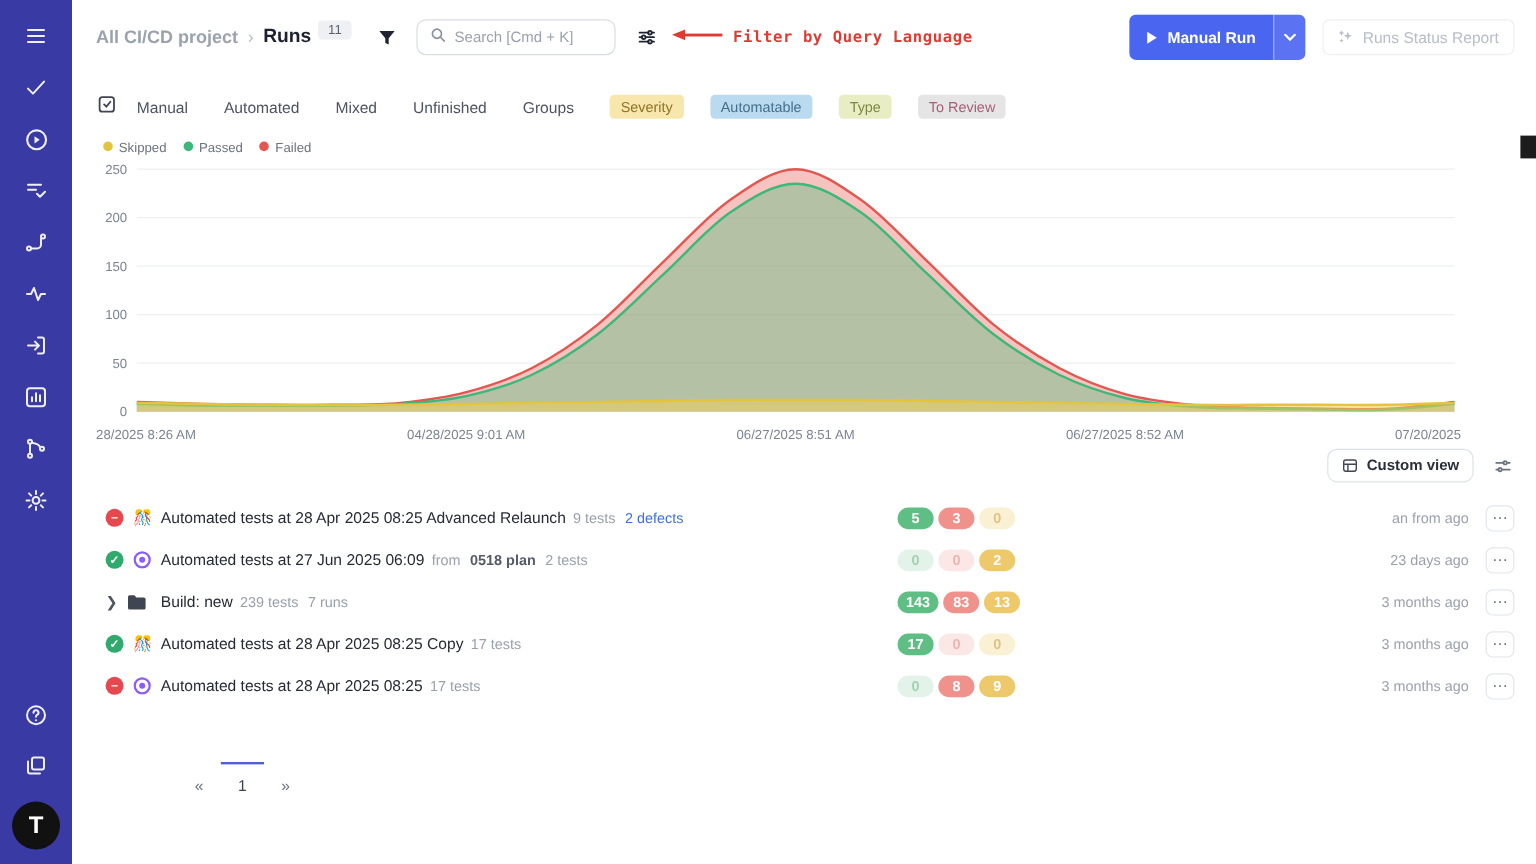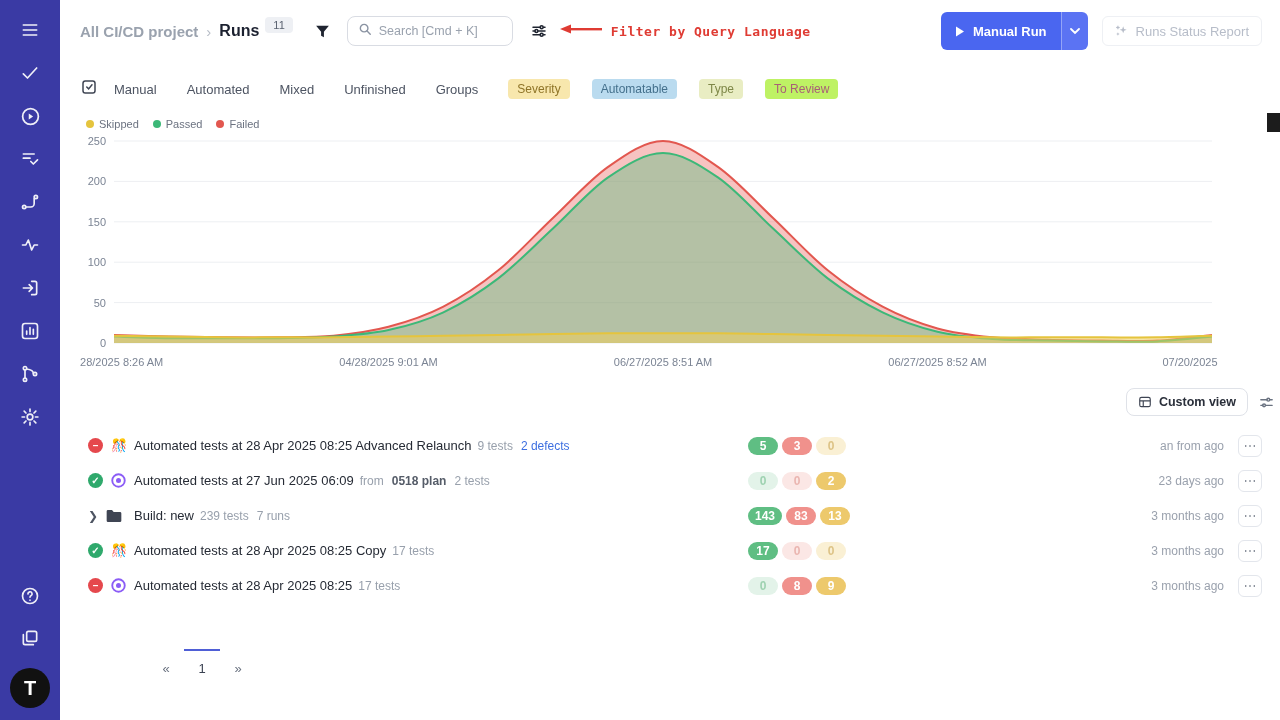--- a/index.html
+++ b/index.html
@@ -42,29 +42,29 @@
   .ghost-btn{margin-left:14px;height:30px;border:1px solid #eef0f4;border-radius:6px;background:#fff;
     color:#b7bdc9;display:flex;align-items:center;gap:7px;padding:0 12px;font-size:13px;cursor:pointer}
   
   .filter-row{display:flex;align-items:center;height:38px;padding:0 20px;margin-top:8px}
   .bulk-icon{margin-right:16px;cursor:pointer}
   .tab{color:#4d5462;font-size:13px;margin-right:30px;cursor:pointer}
   .chip{border-radius:4px;padding:3px 9px;font-size:12px;margin-right:22px;cursor:pointer}
   .chip0{background:#f8e7ad;color:#8f7427}
   .chip1{background:#badbef;color:#44708c}
   .chip2{background:#e9edc3;color:#7e8747}
-  .chip3{background:#bef264;color:#a85f77}
+  .chip3{background:#e5e5e5;color:#a85f77}
   
   .legend{display:flex;gap:14px;align-items:center;padding-left:26px;margin-top:10px}
-  .legend-item{display:flex;align-items:center;gap:5px;font-size:11px;color:#6b7280}
+  .legend-item{display:flex;align-items:flex-start;gap:5px;font-size:11px;color:#6b7280}
   .legend-dot{width:8px;height:8px;border-radius:50%}
   .chart-wrap{margin:6px 0 0 20px;width:1140px;height:238px;overflow:hidden;position:relative}
   .scroll-thumb{position:fixed;right:0;top:113px;width:13px;height:19px;background:#1c1c1c;z-index:9;cursor:pointer}
   
-  .view-toolbar{display:flex;justify-content:flex-end;align-items:center;gap:4px;margin-top:14px}
+  .view-toolbar{display:flex;justify-content:flex-end;align-items:center;gap:10px;padding-right:14px;}
   .custom-view-btn{height:28px;border:1px solid #dfe2e8;border-radius:8px;background:#fff;display:flex;
     align-items:center;gap:7px;padding:0 11px;font-size:12.5px;color:#2a2f3a;font-weight:bold;cursor:pointer}
   
   .runs-table{margin-top:12px}
   .run-row{display:flex;align-items:center;height:35px;padding:0 18px 0 28px;cursor:pointer}
   .row-main{flex:0 0 660px;display:flex;align-items:center;min-width:0}
   .row-lead{display:flex;align-items:center;gap:8px;width:46px;flex:none}
   .st-circle{width:15px;height:15px;border-radius:50%;color:#fff;font-size:10px;font-weight:bold;
     display:flex;align-items:center;justify-content:center}
   .st-failed{background:#e5484d}

